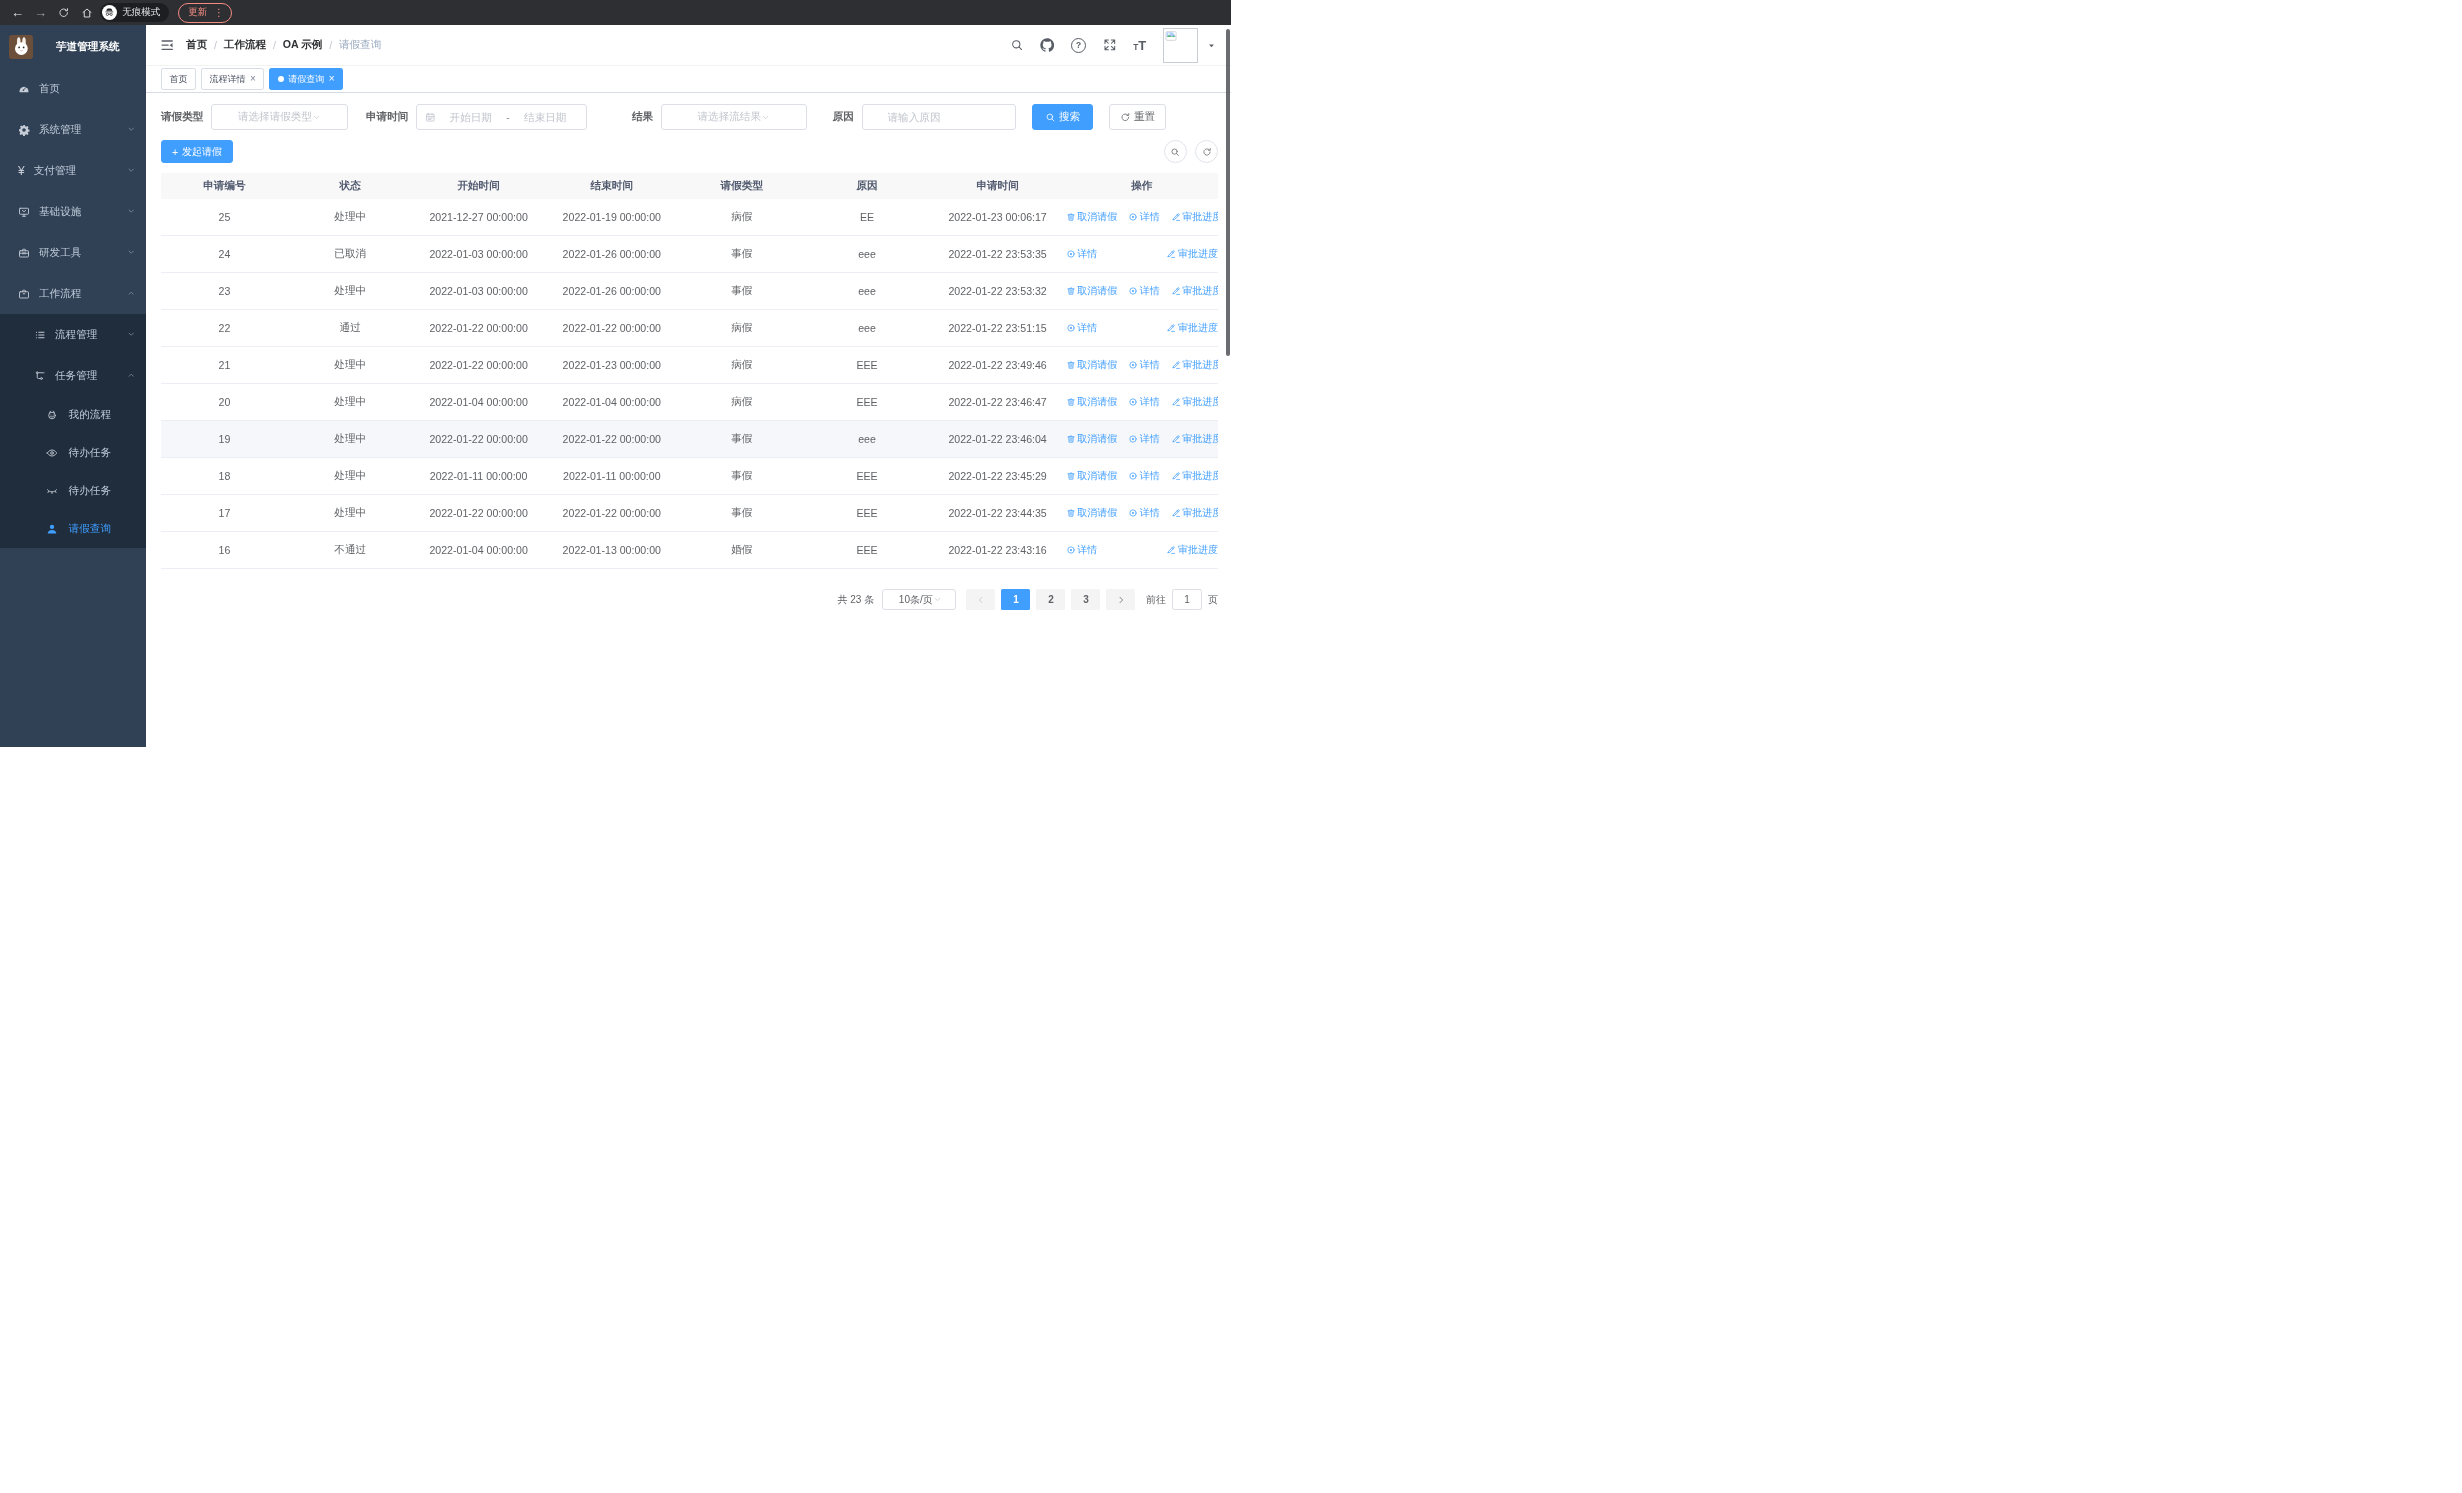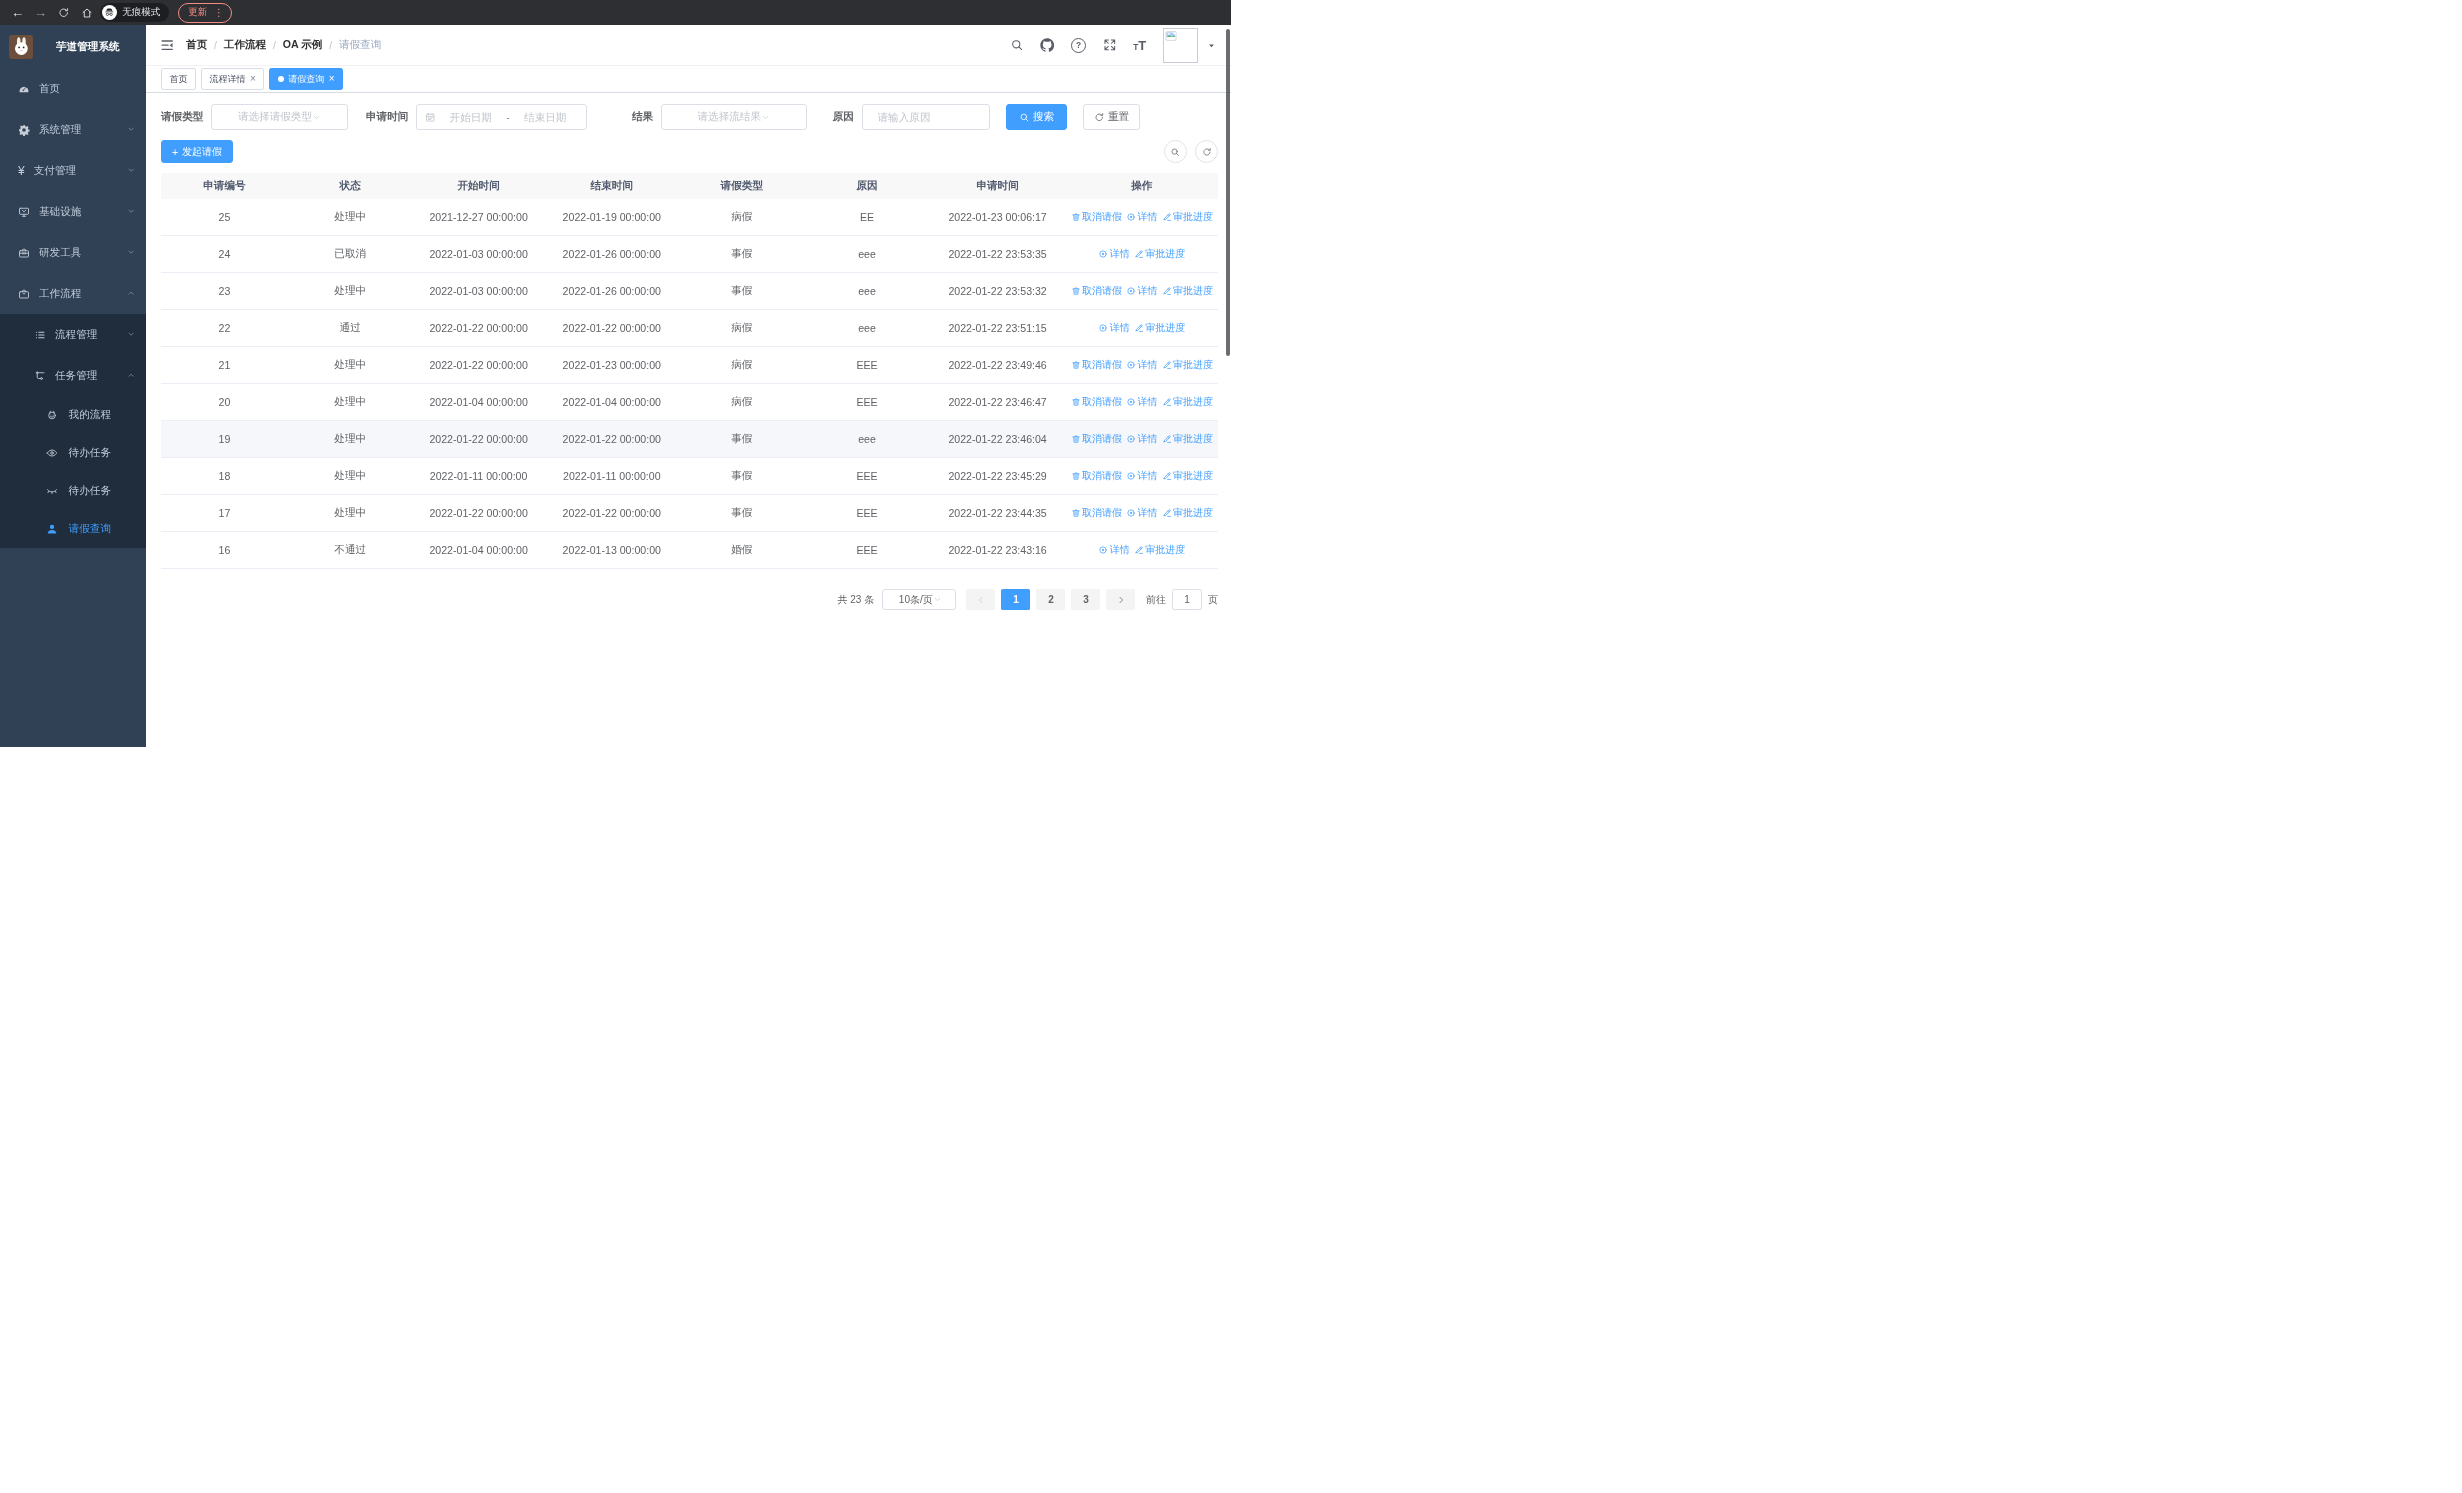--- a/index.html
+++ b/index.html
@@ -87,21 +87,21 @@
   .inp{height:26px;border:0.8px solid #dcdfe6;border-radius:3px;background:#fff;display:flex;
        align-items:center;box-sizing:border-box;font-size:10.6px}
   .inp input{border:none;outline:none;background:transparent;font-size:10.6px;color:#606266;
              width:100%;font-family:inherit}
   .inp input::placeholder{color:#c0c4cc}
   .sel{justify-content:center;padding:0 9px}
   .sel .ph{color:#c0c4cc}
   .sel .chev{font-size:9px;color:#c0c4cc}
   .w-type{width:137px}
   .w-result{width:146px}
-  .w-reason{width:128px;padding:0 13px}
+  .w-reason{width:154px;padding:0 23px}
   .daterange{width:171px;padding:0 7.6px;gap:4.6px}
   .daterange .ic{font-size:10.6px;color:#c0c4cc}
   .daterange input{text-align:center;width:58px}
   .daterange .sep{color:#8a9099;font-size:10px}
   .btn{height:26px;border-radius:3px;display:inline-flex;align-items:center;justify-content:center;
        gap:3.8px;font-size:10.6px;cursor:pointer;box-sizing:border-box}
   .btn .ic{font-size:10.6px}
   .btn-primary{background:#409eff;color:#fff;border:0.8px solid #409eff;padding:0 11.4px}
   .btn-plain{background:#fff;color:#606266;border:0.8px solid #dcdfe6;padding:0 10px}
 
@@ -114,21 +114,21 @@
   
   .table{margin-top:10px;width:100%}
   .tr{display:flex;align-items:center;border-bottom:0.8px solid #ebeef5}
   .thead{background:#f8f8f9;border-bottom:none}
   .th{font-weight:700;color:#515a6e;font-size:10.6px;height:26px;display:flex;align-items:center;justify-content:center}
   .td{color:#606266;font-size:10.6px;height:36px;display:flex;align-items:center;justify-content:center;
       white-space:nowrap;overflow:hidden}
   .tr.hl{background:#f5f7fa}
   .c1{width:12%}.c2{width:11.8%}.c3{width:12.5%}.c4{width:12.7%}
   .c5{width:11.9%}.c6{width:11.8%}.c7{width:12.9%}.c8{width:14.4%}
-  .ops{display:flex;align-items:center;justify-content:center;gap:4px}
+  .ops{display:flex;align-items:center;justify-content:space-between;gap:11px}
   .op{display:inline-flex;align-items:center;gap:1.5px;color:#409eff;font-size:10px;cursor:pointer;white-space:nowrap}
   .op .ic{font-size:10px}
 
   
   .pager{display:flex;align-items:center;justify-content:flex-end;margin-top:20px;gap:7.6px;
          font-size:10px;color:#606266}
   .pg-total{margin-right:0;white-space:nowrap}
   .pg-size{width:74px;height:21px;font-size:10px;padding:0 6px 0 9px}
   .pg-size .ph{color:#606266}
   .pg-btns{display:flex;align-items:center;gap:6px;margin:0 3px}

